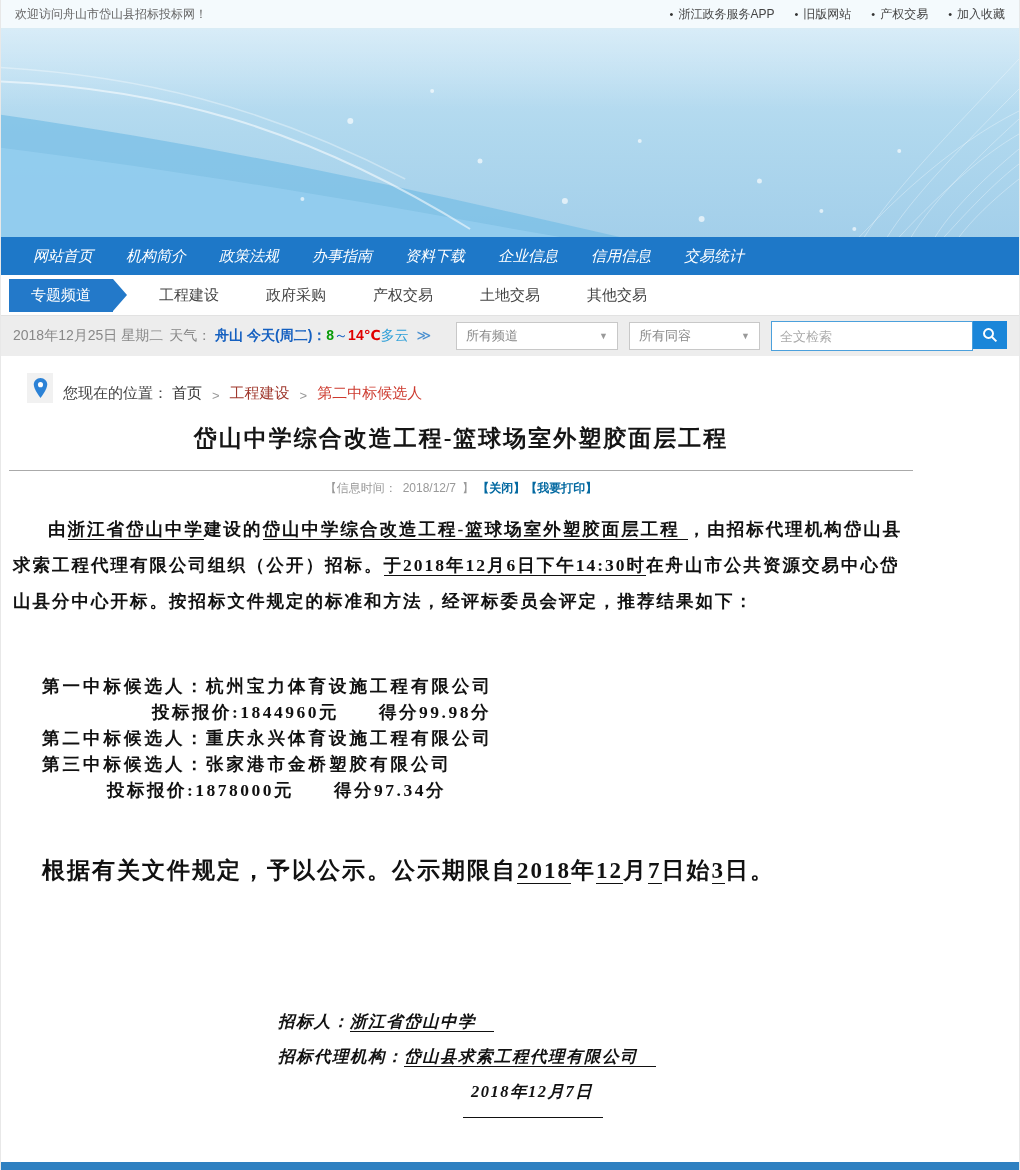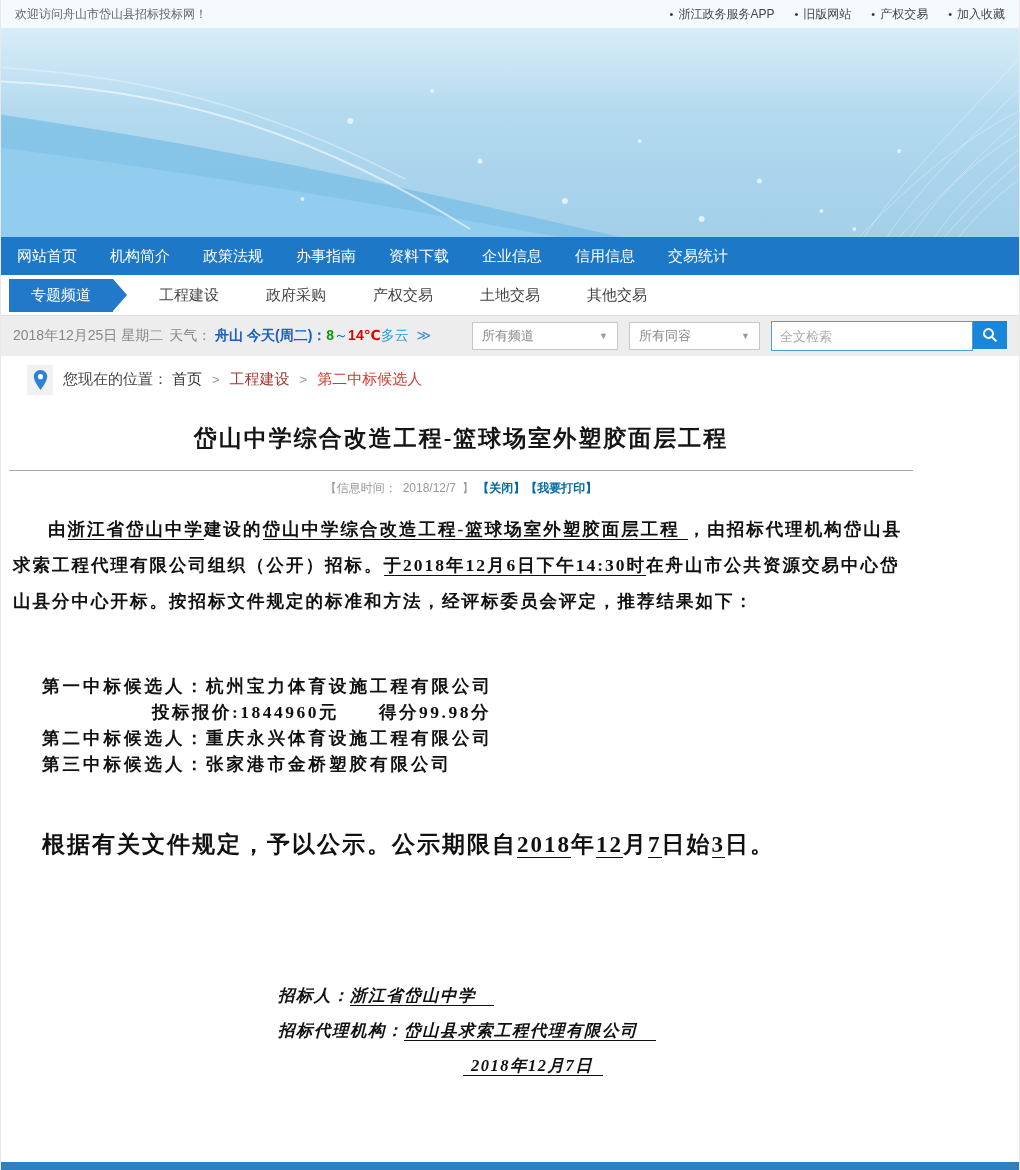--- a/index.html
+++ b/index.html
@@ -11,21 +11,21 @@
           display:flex;align-items:center;padding:0 14px;box-sizing:border-box;}
   .topbar .welcome{font-size:12px;color:#666;}
   .topbar .links{margin-left:auto;display:flex;gap:20px;}
   .toplink{font-size:12px;color:#444;cursor:pointer;display:flex;align-items:center;gap:5px;}
   .toplink .dot{color:#333;font-size:11px;line-height:1;}
   
   .banner{height:208px;position:relative;overflow:hidden;}
   .banner svg{display:block;width:100%;height:100%;}
   
   .mainnav{height:38px;background:#1e78c8;display:flex;align-items:center;
-           padding-left:16px;gap:33px;}
+           padding-left:32px;gap:33px;font-style:italic;}
   .mainnav .navitem{color:#fff;font-size:15px;cursor:pointer;white-space:nowrap;}
   
   .subnav{height:40px;background:#fff;display:flex;align-items:center;}
   .activetab{margin-left:8px;height:33px;background:#2379c9;color:#fff;font-size:15px;
              display:flex;align-items:center;padding:0 22px;position:relative;cursor:pointer;}
   .activetab::after{content:"";position:absolute;right:-14px;top:0;
              border-left:14px solid #2379c9;border-top:16.5px solid transparent;
              border-bottom:16.5px solid transparent;}
   .subitems{display:flex;gap:47px;margin-left:46px;}
   .subitem{font-size:15px;color:#444;cursor:pointer;white-space:nowrap;}
@@ -36,30 +36,30 @@
   .weather{font-size:14px;margin-left:6px;white-space:nowrap;}
   .w-city,.w-today{color:#1560c0;font-weight:bold;cursor:pointer;}
   .w-low{color:#089b08;font-weight:bold;}
   .w-tilde{color:#1560c0;}
   .w-high{color:#e00000;font-weight:bold;}
   .w-cond{color:#2d9fd8;cursor:pointer;}
   .w-more{color:#4a90d0;margin-left:4px;cursor:pointer;}
   .filters{margin-left:auto;display:flex;align-items:center;gap:11px;}
   .fakeselect{height:28px;background:#fff;border:1px solid #c8c8c8;box-sizing:border-box;
               display:flex;align-items:center;padding:0 9px;color:#888;font-size:13px;cursor:pointer;}
-  .fakeselect.w1{width:146px;} .fakeselect.w2{width:131px;}
+  .fakeselect.w1{width:162px;} .fakeselect.w2{width:131px;}
   .fakeselect .arrow{margin-left:auto;font-size:9px;color:#999;}
   .searchwrap{display:flex;}
   .searchinput{width:202px;height:28px;border:1px solid #4ba0dc;box-sizing:border-box;
                padding:14px 8px;font-size:13px;color:#333;outline:none;}
   .searchinput::placeholder{color:#aaa;}
   .searchbtn{width:34px;height:28px;background:#1a86d9;border:none;cursor:pointer;
              display:flex;align-items:center;justify-content:center;padding:0;}
   
-  .crumbbar{height:47px;display:flex;align-items:center;padding-left:26px;background:#fff;}
+  .crumbbar{height:47px;display:flex;align-items:flex-end;padding-left:26px;background:#fff;}
   .pinbox{width:26px;height:30px;background:#f1f1f1;display:flex;align-items:center;
           justify-content:center;margin-right:10px;}
   .crumb-label{font-size:15px;color:#444;}
   .crumb-home{font-size:15px;color:#333;cursor:pointer;margin-left:4px;}
   .crumb-sep{font-size:13px;color:#999;margin:0 10px;}
   .crumb-section{font-size:15px;color:#a0392e;cursor:pointer;}
   .crumb-current{font-size:15px;color:#cd3a2e;cursor:pointer;}
   
   .article{width:904px;margin-left:8px;font-family:"Liberation Serif","DejaVu Serif",serif;color:#111;}
   .a-title{margin-top:20px;text-align:center;font-size:23px;font-weight:bold;
@@ -76,21 +76,21 @@
   .u.pad{padding-right:8px;}
   .cands{margin-top:54px;margin-left:33px;font-size:17.5px;font-weight:bold;
          line-height:26px;letter-spacing:3px;}
   .cand .price-line{margin-left:65px;letter-spacing:2.5px;}
   .cand.first .price-line{margin-left:110px;}
   .cand .score{margin-left:40px;}
   .a-note{margin-top:52px;margin-left:33px;font-size:23px;font-weight:bold;letter-spacing:2px;}
   .sign{margin-top:118px;margin-left:269px;font-size:16.5px;font-weight:bold;
         line-height:35px;letter-spacing:1.5px;font-style:italic;}
   .sign .dateline{margin-left:185px;}
-  .sign .u.datepad{padding:0 10px 0 8px;}
+  .sign .u.datepad{padding:0 10px 16px 8px;}
   
   .footerbar{position:absolute;left:0;right:0;bottom:0;height:8px;background:#2e80c1;}
 </style>
 </head>
 <body>
 
 <div class="topbar">
   <span class="welcome">欢迎访问舟山市岱山县招标投标网！</span>
   <div class="links">
     <span class="toplink">
@@ -239,20 +239,21 @@
   <div class="cands">
     <div class="cand first">
       <div class="rank-line"><span>第一中标候选人：</span><span>杭州宝力体育设施工程有限公司</span></div>
       <div class="price-line"><span>投标报价:1844960元</span><span class="score">得分99.98分</span></div>
     </div>
     <div class="cand">
       <div class="rank-line"><span>第二中标候选人：</span><span>重庆永兴体育设施工程有限公司</span></div>
     </div>
     <div class="cand">
       <div class="rank-line"><span>第三中标候选人：</span><span>张家港市金桥塑胶有限公司</span></div>
+      <div class="price-line"><span>投标报价:1878000元</span><span class="score">得分97.34分</span></div>
     </div>
   </div>
 
   <div class="a-note"><span>根据有关文件规定，予以公示。公示期限自</span><span class="u">2018</span><span>年</span><span class="u">12</span><span>月</span><span class="u">7</span><span>日始</span><span class="u">3</span><span>日。</span></div>
 
   <div class="sign">
     <div><span>招标人：</span><span class="u">浙江省岱山中学　</span></div>
     <div><span>招标代理机构：</span><span class="u">岱山县求索工程代理有限公司　</span></div>
     <div class="dateline"><span class="u datepad">2018年12月7日</span></div>
   </div>

